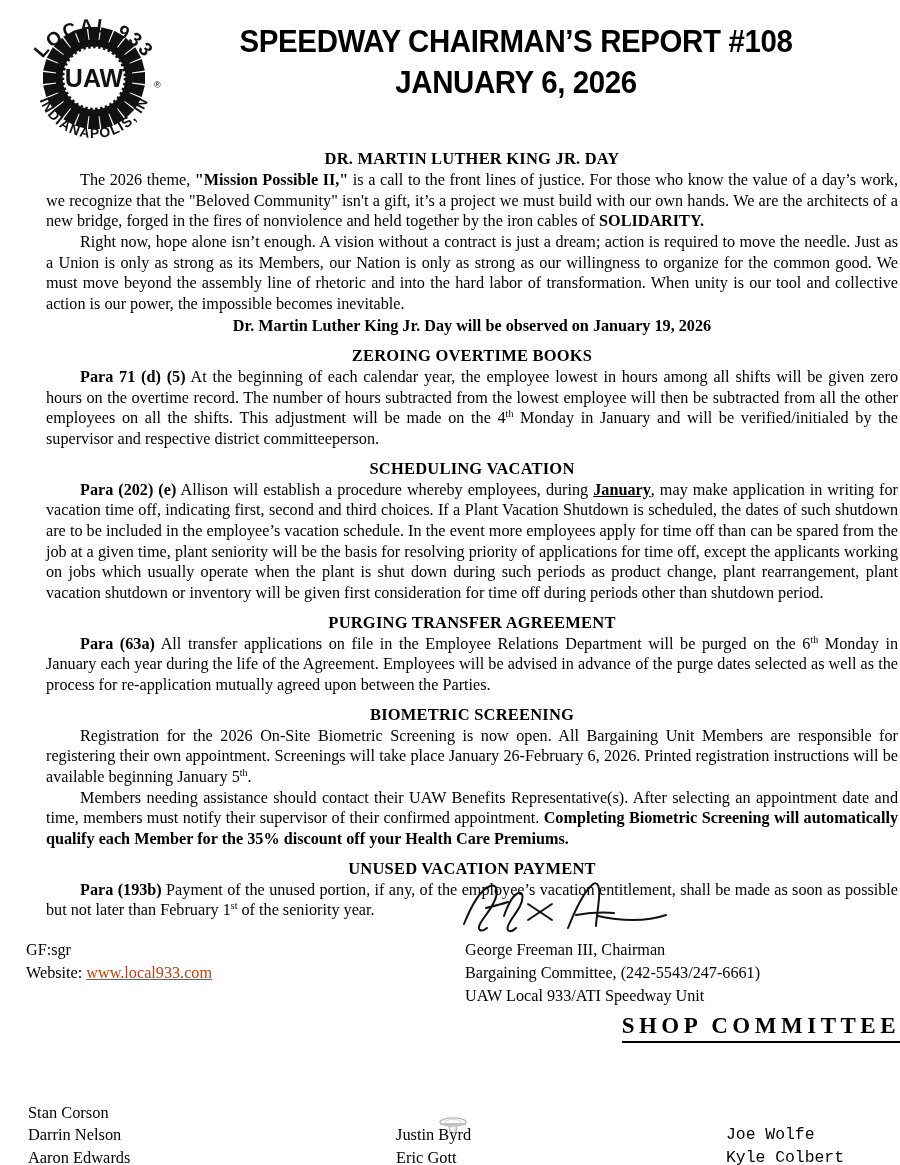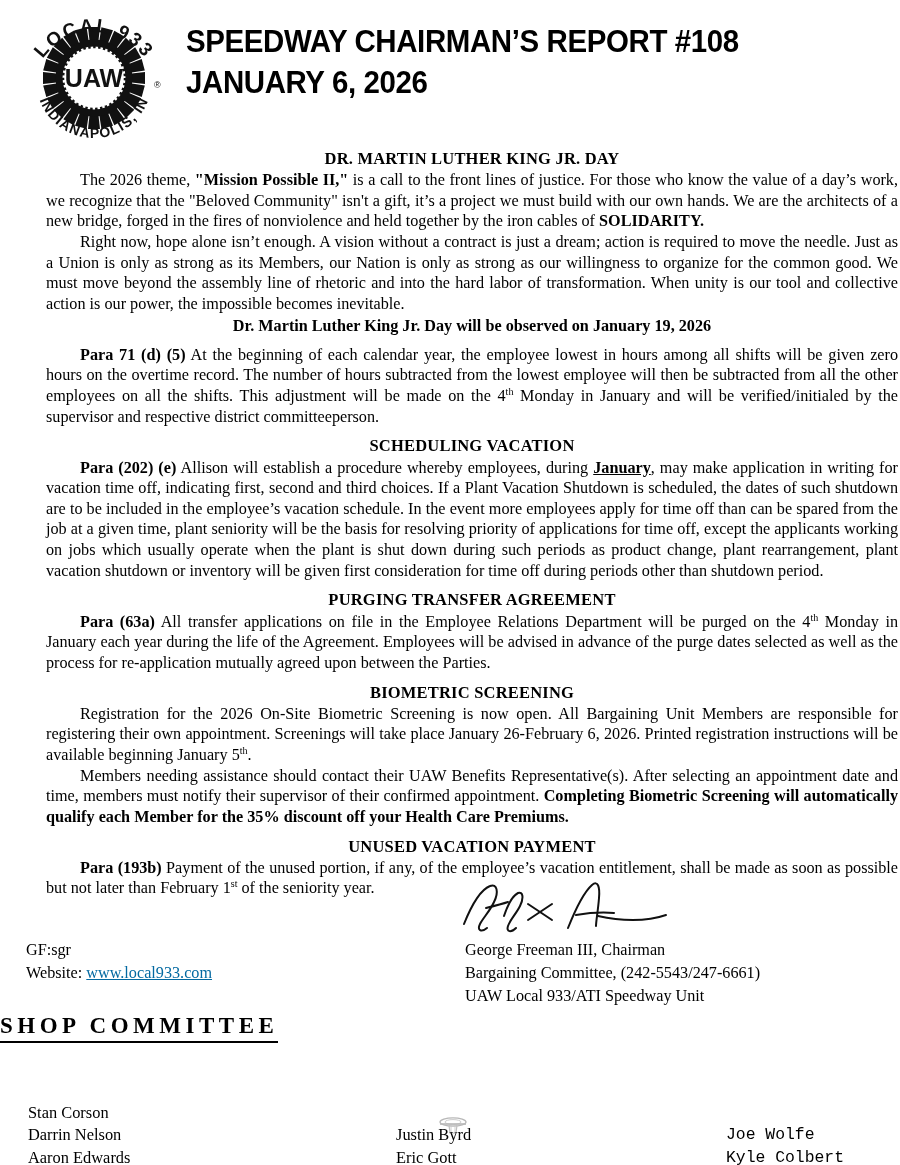--- a/index.html
+++ b/index.html
@@ -26,23 +26,24 @@
     position: absolute;
     left: 14px;
     top: 8px;
     width: 160px;
     height: 138px;
   }
   .logo svg { display: block; }
 
   .title-block {
     position: absolute;
-    left: 168px;
+    left: 156px;
     top: 22px;
     width: 720px;
+    text-align: center;
   }
   .title-line {
     font-family: "Liberation Sans", "DejaVu Sans", sans-serif;
     font-weight: bold;
     font-size: 31px;
     letter-spacing: -0.4px;
     line-height: 1.32;
     color: #000;
     transform: scaleX(0.95);
     transform-origin: center;
@@ -113,31 +114,31 @@
   .sig-right {
     position: absolute;
     left: 437px;
     top: 61px;
     font-size: 16.2px;
     line-height: 1.42;
     white-space: nowrap;
     margin-left: 28px;
   }
   .weblink {
-    color: #0369a1;
+    color: #c2410c;
     text-decoration: underline;
   }
 
   
   .shop-title {
     position: absolute;
     left: 0;
     top: 1013px;
     width: 900px;
-    text-align: left;
+    text-align: right;
   }
   .shop-title span {
     font-size: 23px;
     font-weight: bold;
     letter-spacing: 4.5px;
     border-bottom: 2.5px solid #000;
     padding-bottom: 2px;
     display: inline-block;
   }
   .committee {
@@ -284,27 +285,28 @@
       <div class="title-line">JANUARY 6, 2026</div>
     </div>
   </div>
 
   <div class="body-wrap" id="body-wrap">
       <h2 class="section">DR. MARTIN LUTHER KING JR. DAY</h2>
       <p class="para"><span>The 2026 theme, </span><b>"Mission Possible II,"</b><span> is a call to the front lines of justice. For those who know the value of a day’s work, we recognize that the "Beloved Community" isn't a gift, it’s a project we must build with our own hands. We are the architects of a new bridge, forged in the fires of nonviolence and held together by the iron cables of </span><b>SOLIDARITY.</b></p>
       <p class="para"><span>Right now, hope alone isn’t enough. A vision without a contract is just a dream; action is required to move the needle. Just as a Union is only as strong as its Members, our Nation is only as strong as our willingness to organize for the common good. We must move beyond the assembly line of rhetoric and into the hard labor of transformation. When unity is our tool and collective action is our power, the impossible becomes inevitable.</span></p>
       <div class="center-italic">Dr. Martin Luther King Jr. Day will be observed on January 19, 2026</div>
       <div class="gap"></div>
+      <h2 class="section">ZEROING OVERTIME BOOKS</h2>
       <p class="para"><b>Para 71 (d) (5)</b><span> At the beginning of each calendar year, the employee lowest in hours among all shifts will be given zero hours on the overtime record. The number of hours subtracted from the lowest employee will then be subtracted from all the other employees on all the shifts. This adjustment will be made on the 4</span><sup>th</sup><span> Monday in January and will be verified/initialed by the supervisor and respective district committeeperson.</span></p>
       <div class="gap"></div>
       <h2 class="section">SCHEDULING VACATION</h2>
       <p class="para"><b>Para (202) (e)</b><span> Allison will establish a procedure whereby employees, during </span><b><u>January</u></b><span>, may make application in writing for vacation time off, indicating first, second and third choices. If a Plant Vacation Shutdown is scheduled, the dates of such shutdown are to be included in the employee’s vacation schedule. In the event more employees apply for time off than can be spared from the job at a given time, plant seniority will be the basis for resolving priority of applications for time off, except the applicants working on jobs which usually operate when the plant is shut down during such periods as product change, plant rearrangement, plant vacation shutdown or inventory will be given first consideration for time off during periods other than shutdown period.</span></p>
       <div class="gap"></div>
       <h2 class="section">PURGING TRANSFER AGREEMENT</h2>
-      <p class="para"><b>Para (63a)</b><span> All transfer applications on file in the Employee Relations Department will be purged on the 4</span><sup>th</sup><span> Monday in January each year during the life of the Agreement. Employees will be advised in advance of the purge dates selected as well as the process for re-application mutually agreed upon between the Parties.</span></p>
+      <p class="para"><b>Para (63a)</b><span> All transfer applications on file in the Employee Relations Department will be purged on the 6</span><sup>th</sup><span> Monday in January each year during the life of the Agreement. Employees will be advised in advance of the purge dates selected as well as the process for re-application mutually agreed upon between the Parties.</span></p>
       <div class="gap"></div>
       <h2 class="section">BIOMETRIC SCREENING</h2>
       <p class="para"><span>Registration for the 2026 On-Site Biometric Screening is now open. All Bargaining Unit Members are responsible for registering their own appointment. Screenings will take place January 26-February 6, 2026. Printed registration instructions will be available beginning January 5</span><sup>th</sup><span>.</span></p>
       <p class="para"><span>Members needing assistance should contact their UAW Benefits Representative(s). After selecting an appointment date and time, members must notify their supervisor of their confirmed appointment.  </span><b>Completing Biometric Screening will automatically qualify each Member for the 35% discount off your Health Care Premiums.</b></p>
       <div class="gap"></div>
       <h2 class="section">UNUSED VACATION PAYMENT</h2>
       <p class="para"><b>Para (193b)</b><span> Payment of the unused portion, if any, of the employee’s vacation entitlement, shall be made as soon as possible but not later than February 1</span><sup>st</sup><span> of the seniority year.</span></p>
     </div>
 
   <div class="sig-area">

